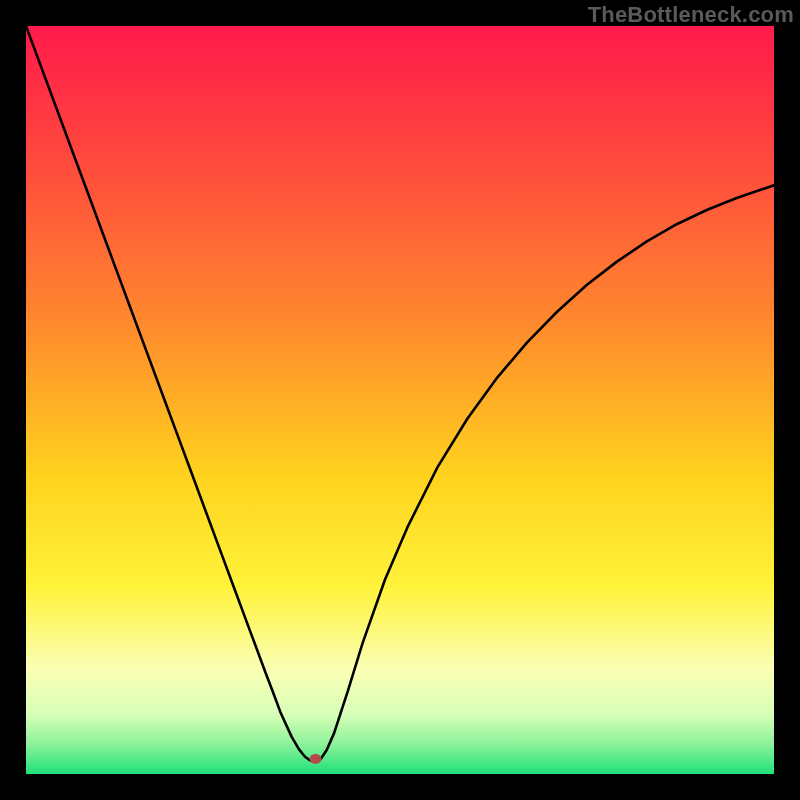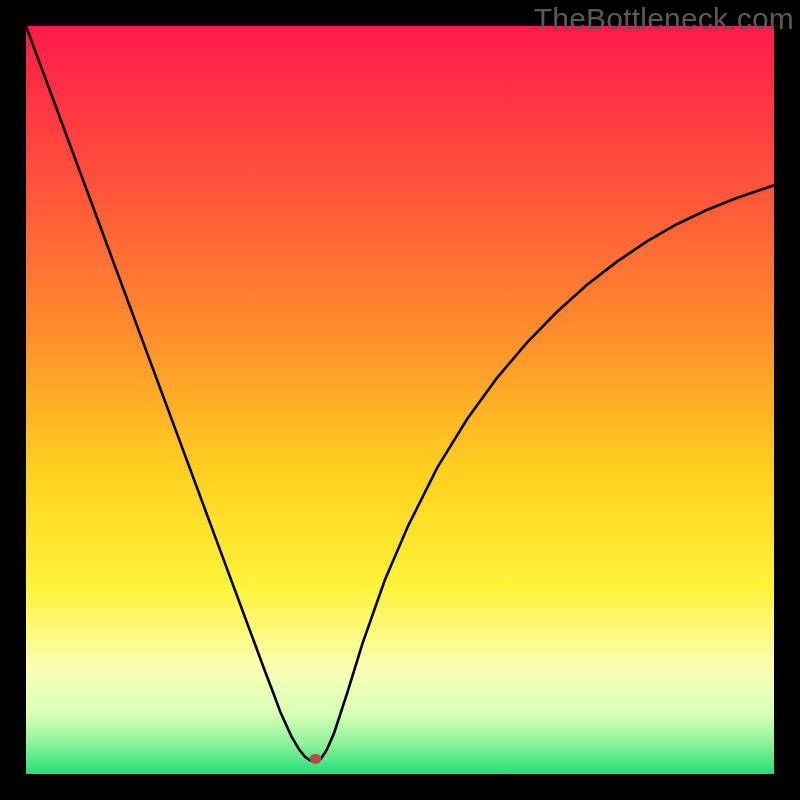--- a/index.html
+++ b/index.html
@@ -24,22 +24,22 @@
     left: 0;
     top: 0;
     width: 748px;
     height: 748px;
   }
   .watermark {
     position: absolute;
     top: 2px;
     right: 6px;
     color: #5a5a5a;
-    font-size: 30px;
-    font-weight: 400;
+    font-size: 22px;
+    font-weight: 700;
     letter-spacing: 0.2px;
     user-select: none;
   }
   svg { display: block; }
 </style>
 </head>
 <body>
 
 <div class="frame">
   <svg class="plot" viewBox="0 0 748 748" preserveAspectRatio="none">

